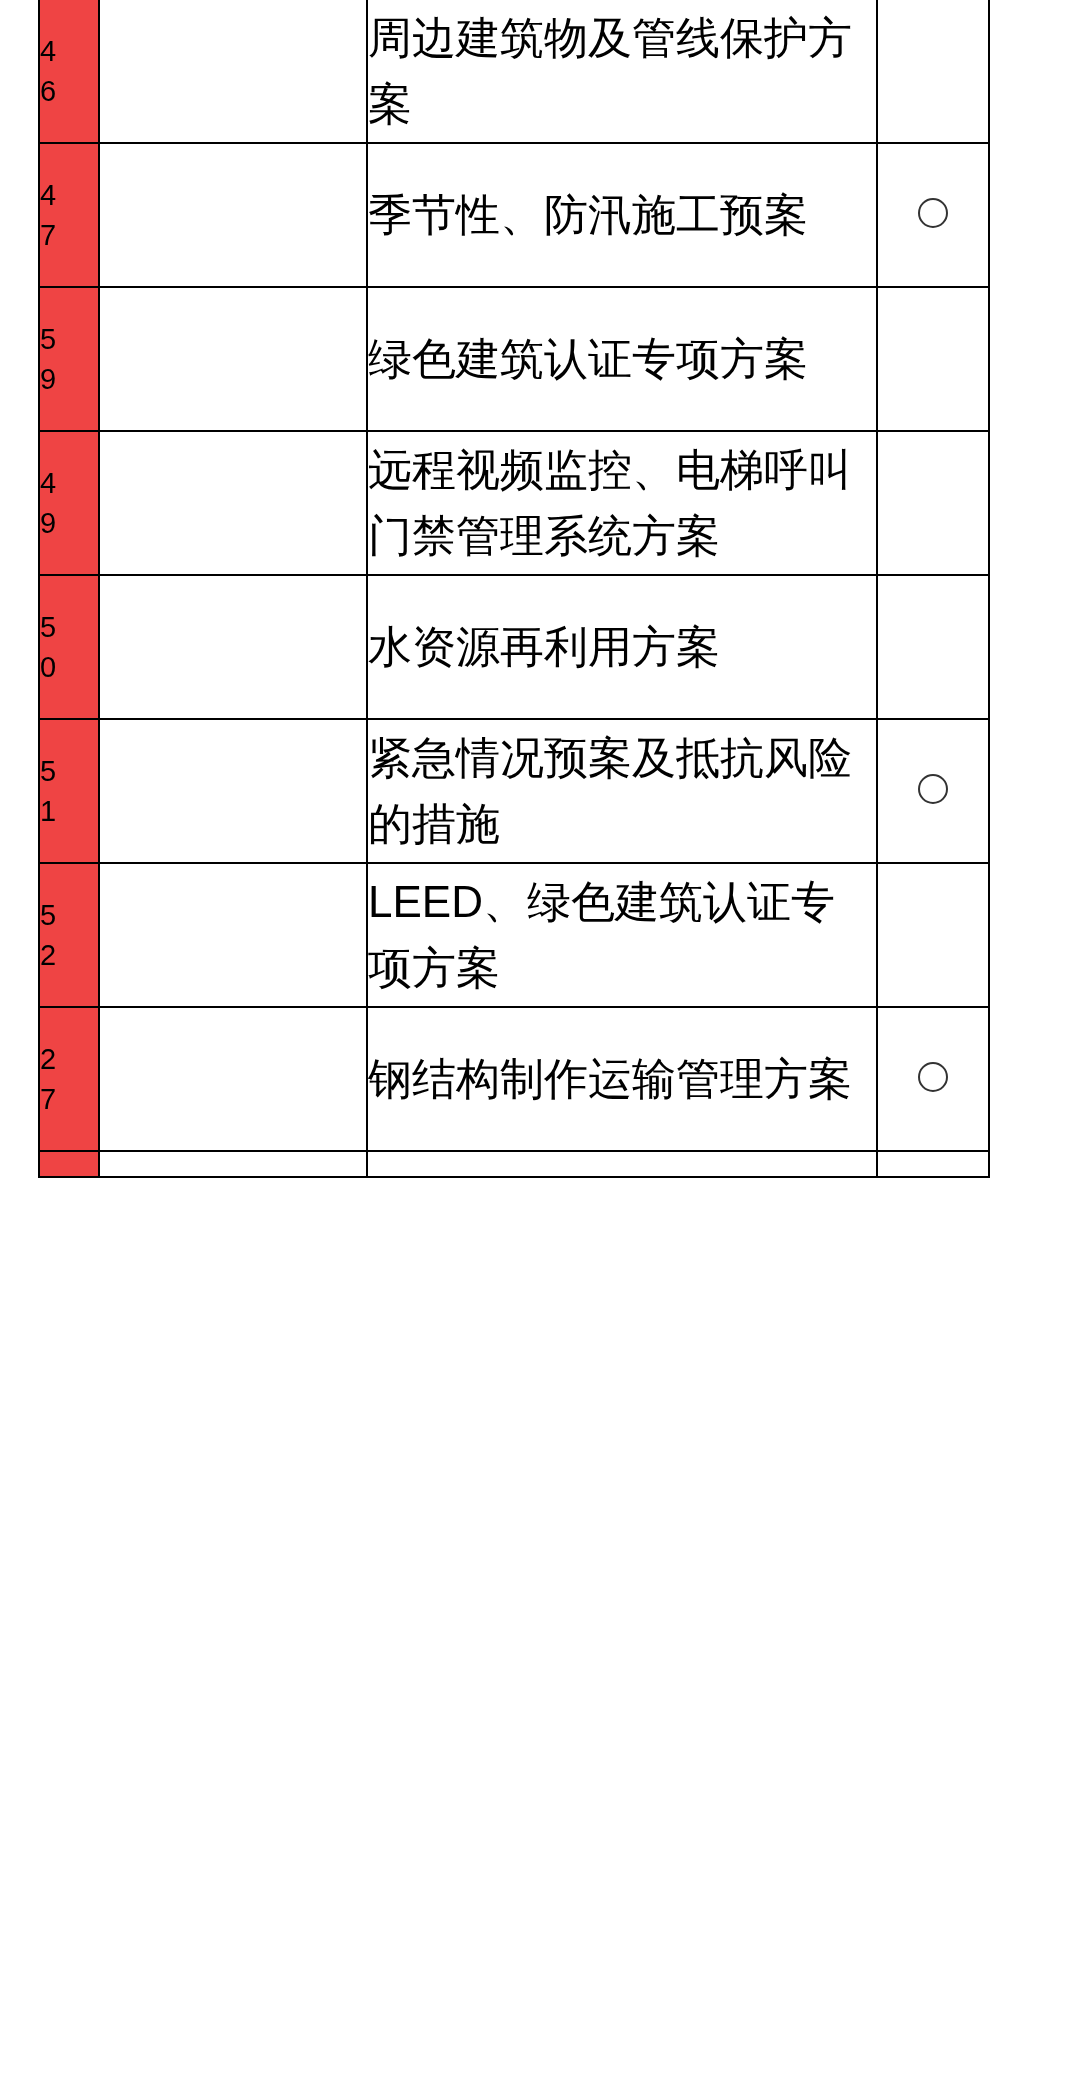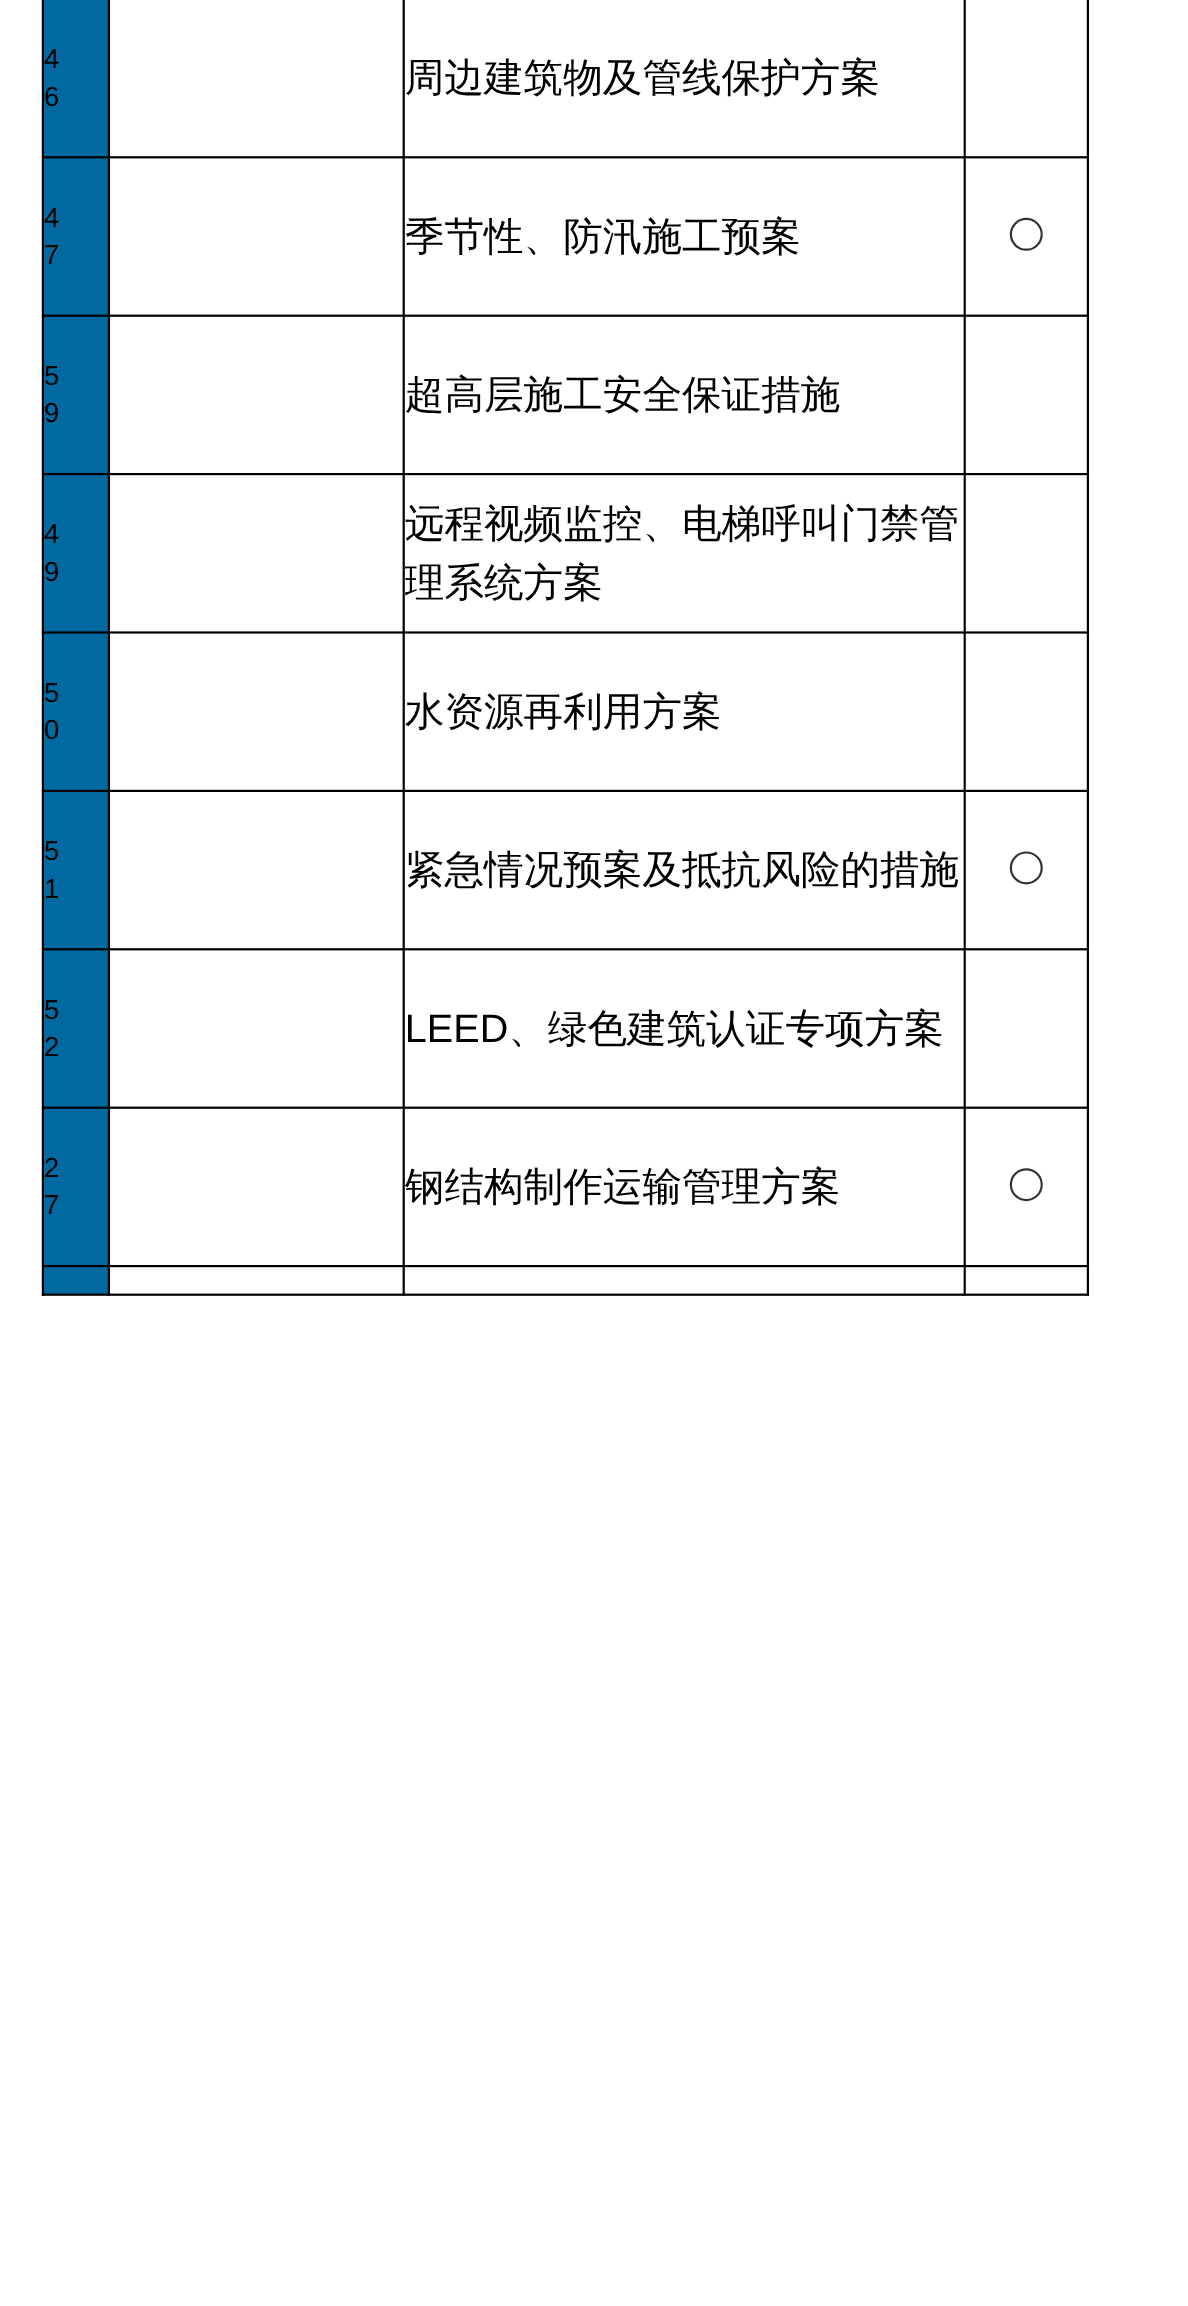--- a/index.html
+++ b/index.html
@@ -30,38 +30,38 @@
     vertical-align: middle;
     padding: 0;
   }
   
   col.c-index { width: 60px; }
   col.c-blank { width: 268px; }
   col.c-name  { width: 510px; }
   col.c-mark  { width: 112px; }
 
   td.idx {
-    background: #0369a1;
-    font-size: 25px;
+    background: #ef4444;
+    font-size: 29px;
     line-height: 1.38;
     color: #000;
     padding: 14px 0 14px 14px;
     text-align: left;
     word-break: break-all;
     letter-spacing: 0;
   }
   td.idx .digits {
     display: block;
     width: 22px;
   }
   td.blank {
     background: #ffffff;
   }
   td.name {
-    font-size: 36px;
+    font-size: 44px;
     line-height: 1.50;
     padding: 10px 0 10px 14px;
     color: #000;
     text-align: left;
   }
   td.mark {
     text-align: center;
   }
   .circle {
     display: inline-block;
@@ -105,21 +105,21 @@
         <td class="blank"></td>
         <td class="name">季节性、防汛施工预案</td>
         <td class="mark"><span class="circle"></span></td>
       </tr>
 
       <tr class="h-tall">
         <td class="idx">
             <span class="digits">59</span>
           </td>
         <td class="blank"></td>
-        <td class="name">超高层施工安全保证措施</td>
+        <td class="name">绿色建筑认证专项方案</td>
         <td class="mark"><span class="mark-empty"></span></td>
       </tr>
 
       <tr class="h-tall">
         <td class="idx">
             <span class="digits">49</span>
           </td>
         <td class="blank"></td>
         <td class="name">远程视频监控、电梯呼叫门禁管理系统方案</td>
         <td class="mark"><span class="mark-empty"></span></td>

